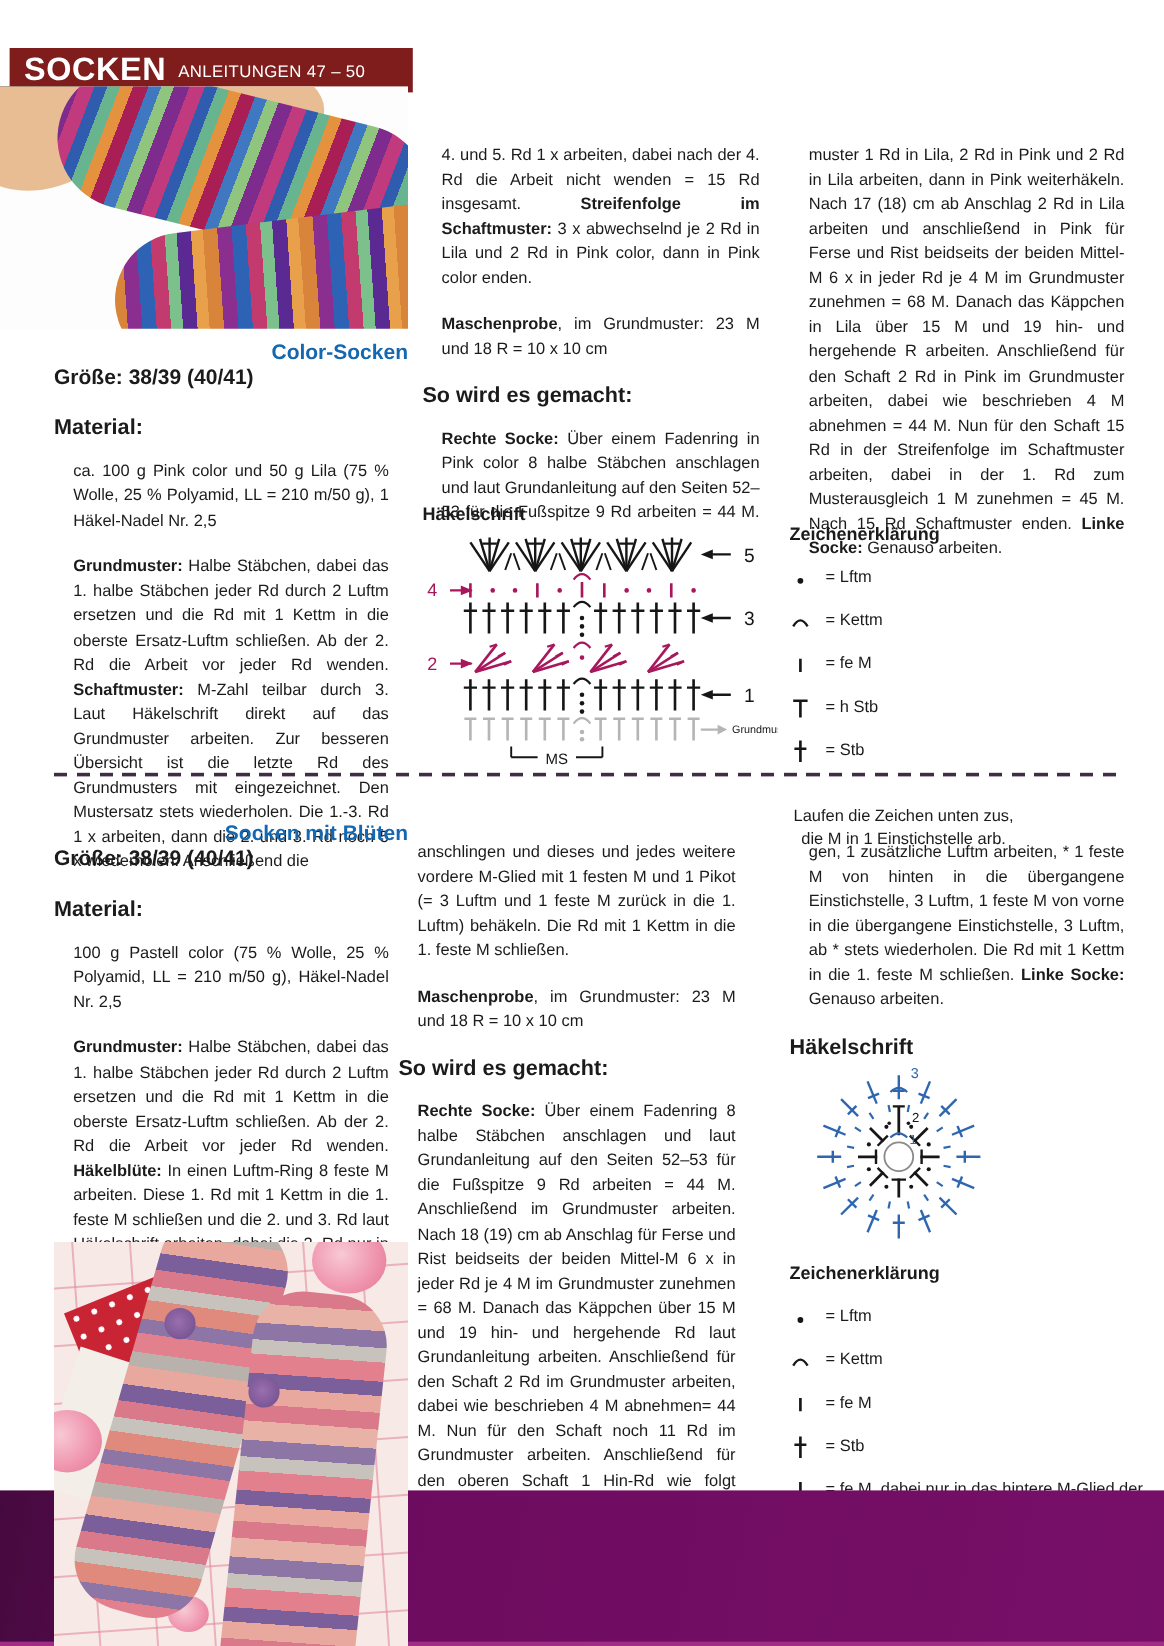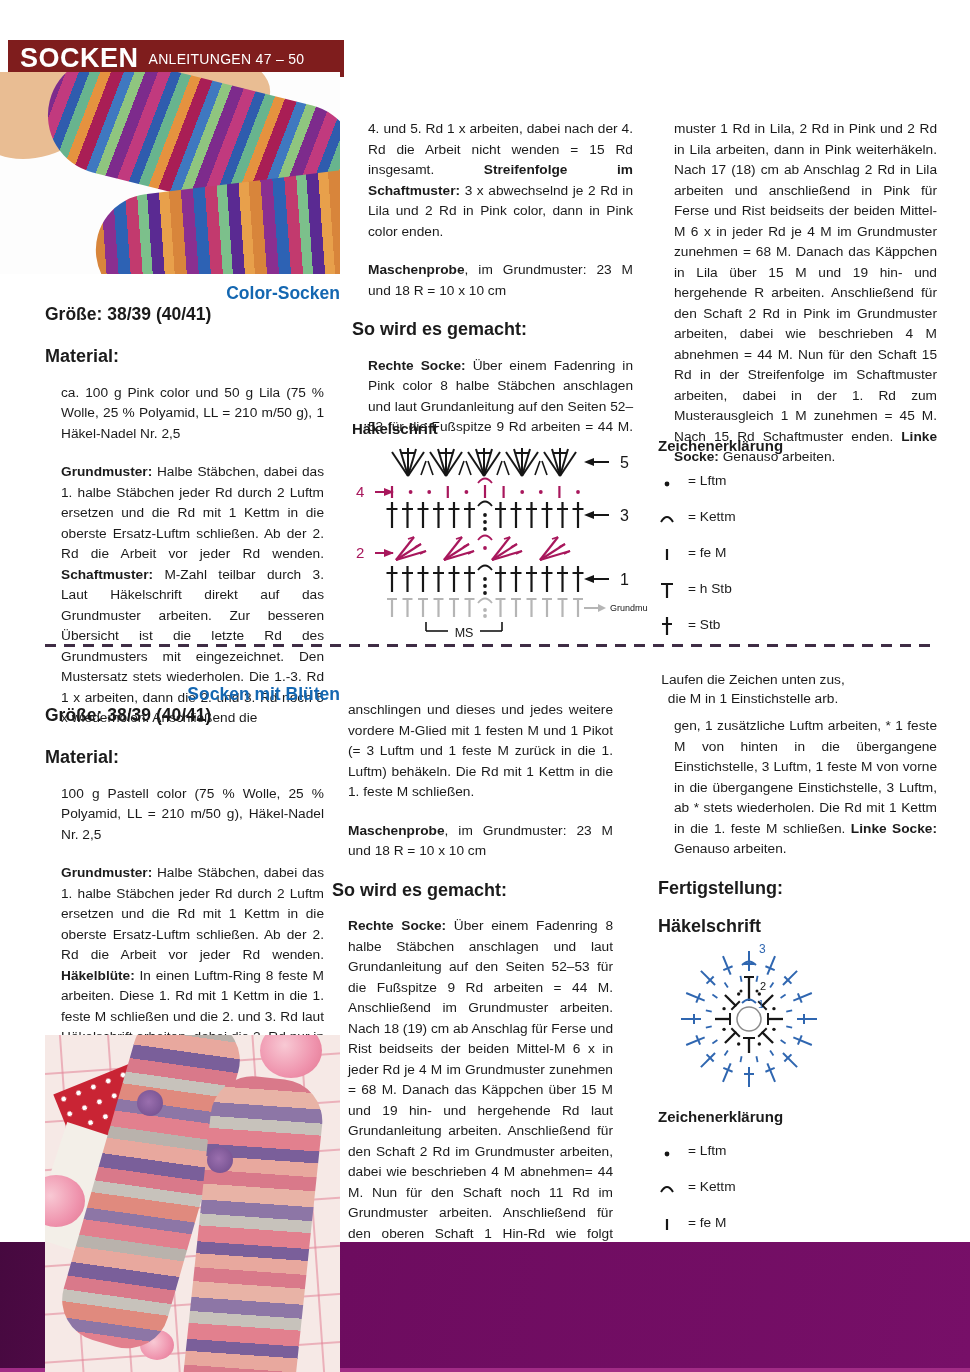--- a/index.html
+++ b/index.html
@@ -350,23 +350,22 @@
     <p class="jpara gap"><span class="bold">Grundmuster: </span><span>Halbe Stäbchen, dabei das 1. halbe Stäbchen jeder Rd durch 2 Luftm ersetzen und die Rd mit 1 Kettm in die oberste Ersatz-Luftm schließen. Ab der 2. Rd die Arbeit vor jeder Rd wenden. </span><span class="bold">Häkelblüte: </span><span>In einen Luftm-Ring 8 feste M arbeiten. Diese 1. Rd mit 1 Kettm in die 1. feste M schließen und die 2. und 3. Rd laut Häkelschrift arbeiten, dabei die 2. Rd nur in die hinteren M-Glieder der 1. Rd arbeiten. Für das Blüteninnere an einem der vorderen M-Glieder der 1. Rd neu</span></p>
   </div>
 
   <div class="col" style="left:332px;top:684px;width:297px;">
     <p class="jpara"><span>anschlingen und dieses und jedes weitere vordere M-Glied mit 1 festen M und 1 Pikot (= 3 Luftm und 1 feste M zurück in die 1. Luftm) behäkeln. Die Rd mit 1 Kettm in die 1. feste M schließen.</span></p>
     <p class="jpara gap"><span class="bold">Maschenprobe</span><span>, im Grundmuster: 23 M und 18 R = 10 x 10 cm</span></p>
     <div class="subhead gap">So wird es gemacht:</div>
     <p class="jpara"><span class="bold">Rechte Socke: </span><span>Über einem Fadenring 8 halbe Stäbchen anschlagen und laut Grundanleitung auf den Seiten 52–53 für die Fußspitze 9 Rd arbeiten = 44 M. Anschließend im Grundmuster arbeiten. Nach 18 (19) cm ab Anschlag für Ferse und Rist beidseits der beiden Mittel-M 6 x in jeder Rd je 4 M im Grundmuster zunehmen = 68 M. Danach das Käppchen über 15 M und 19 hin- und hergehende Rd laut Grundanleitung arbeiten. Anschließend für den Schaft 2 Rd im Grundmuster arbeiten, dabei wie beschrieben 4 M abnehmen= 44 M. Nun für den Schaft noch 11 Rd im Grundmuster arbeiten. Anschließend für den oberen Schaft 1 Hin-Rd wie folgt arbeiten: 1 zusätzliche Luftm arbeiten, * 1 feste M in die folgende M, 3 Luftm, 1 Einstichstelle übergehen, ab * stets wiederholen, enden mit 1 Kett-M in die 1. feste M. Faden abschneiden. Von hinten in einer übergangenen Einstichstelle neu anschlin-</span></p>
   </div>
 
-  <div class="col" style="left:658px;top:700px;width:295px;">
+  <div class="col" style="left:658px;top:684px;width:295px;">
     <p class="jpara"><span>gen, 1 zusätzliche Luftm arbeiten, * 1 feste M von hinten in die übergangene Einstichstelle, 3 Luftm, 1 feste M von vorne in die übergangene Einstichstelle, 3 Luftm, ab * stets wiederholen. Die Rd mit 1 Kettm in die 1. feste M schließen. </span><span class="bold">Linke Socke: </span><span>Genauso arbeiten.</span></p>
-    <div class="subhead gap">Fertigstellung:</div>
     <div class="subhead gap">Häkelschrift</div>
     <svg width="210" height="156" viewBox="0 0 210 156" style="display:block;margin:4px 0 0 -4px;">
         <circle cx="95" cy="78" r="12" fill="none" stroke="#8a8a8a" stroke-width="1.5"></circle>
         <line x1="107.72792206135786" y1="65.27207793864214" x2="119.04163056034261" y2="53.95836943965738" stroke="#161616" stroke-width="2.3" stroke-linecap="butt"></line>
         <line x1="104.1923881554251" y1="60.32233047033632" x2="112.67766952966369" y2="68.8076118445749" stroke="#161616" stroke-width="2" stroke-linecap="butt"></line>
         <line x1="113" y1="78" x2="129" y2="78" stroke="#161616" stroke-width="2.3" stroke-linecap="butt"></line>
         <line x1="114" y1="72" x2="114" y2="84" stroke="#161616" stroke-width="2" stroke-linecap="butt"></line>
         <line x1="107.72792206135786" y1="90.72792206135786" x2="119.04163056034261" y2="102.04163056034261" stroke="#161616" stroke-width="2.3" stroke-linecap="butt"></line>
         <line x1="112.67766952966369" y1="87.1923881554251" x2="104.1923881554251" y2="95.67766952966369" stroke="#161616" stroke-width="2" stroke-linecap="butt"></line>
         <line x1="95" y1="96" x2="95" y2="112" stroke="#161616" stroke-width="2.3" stroke-linecap="butt"></line>

